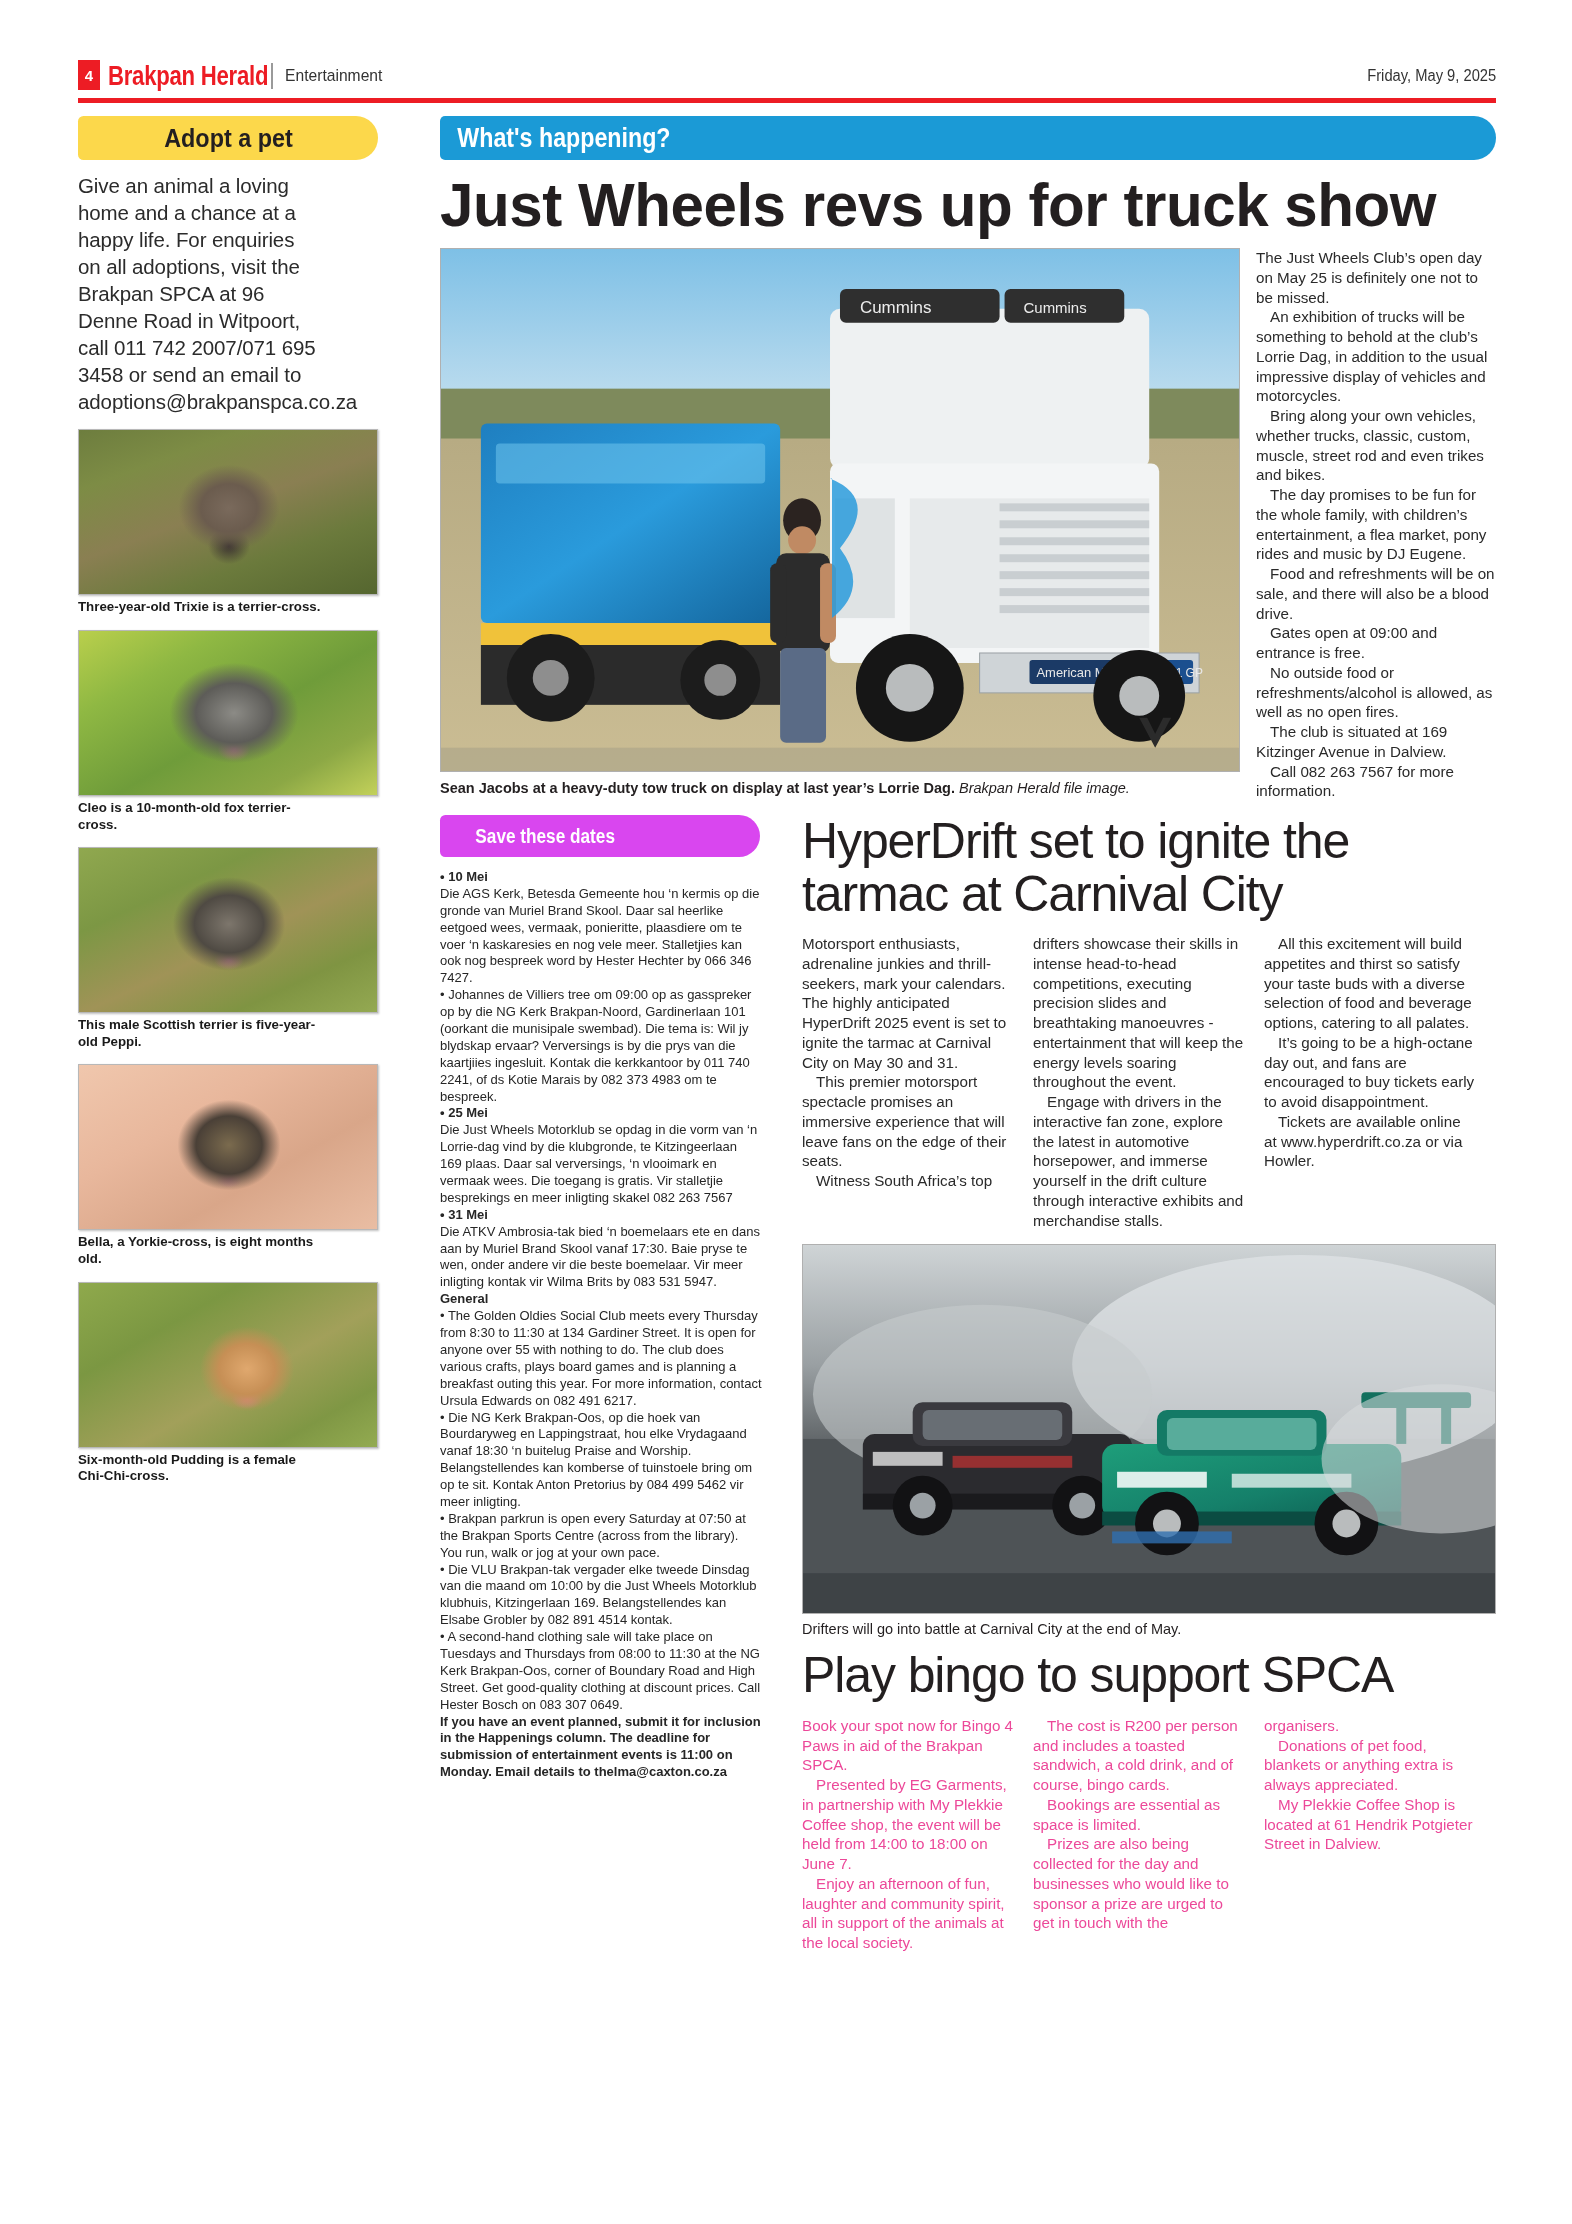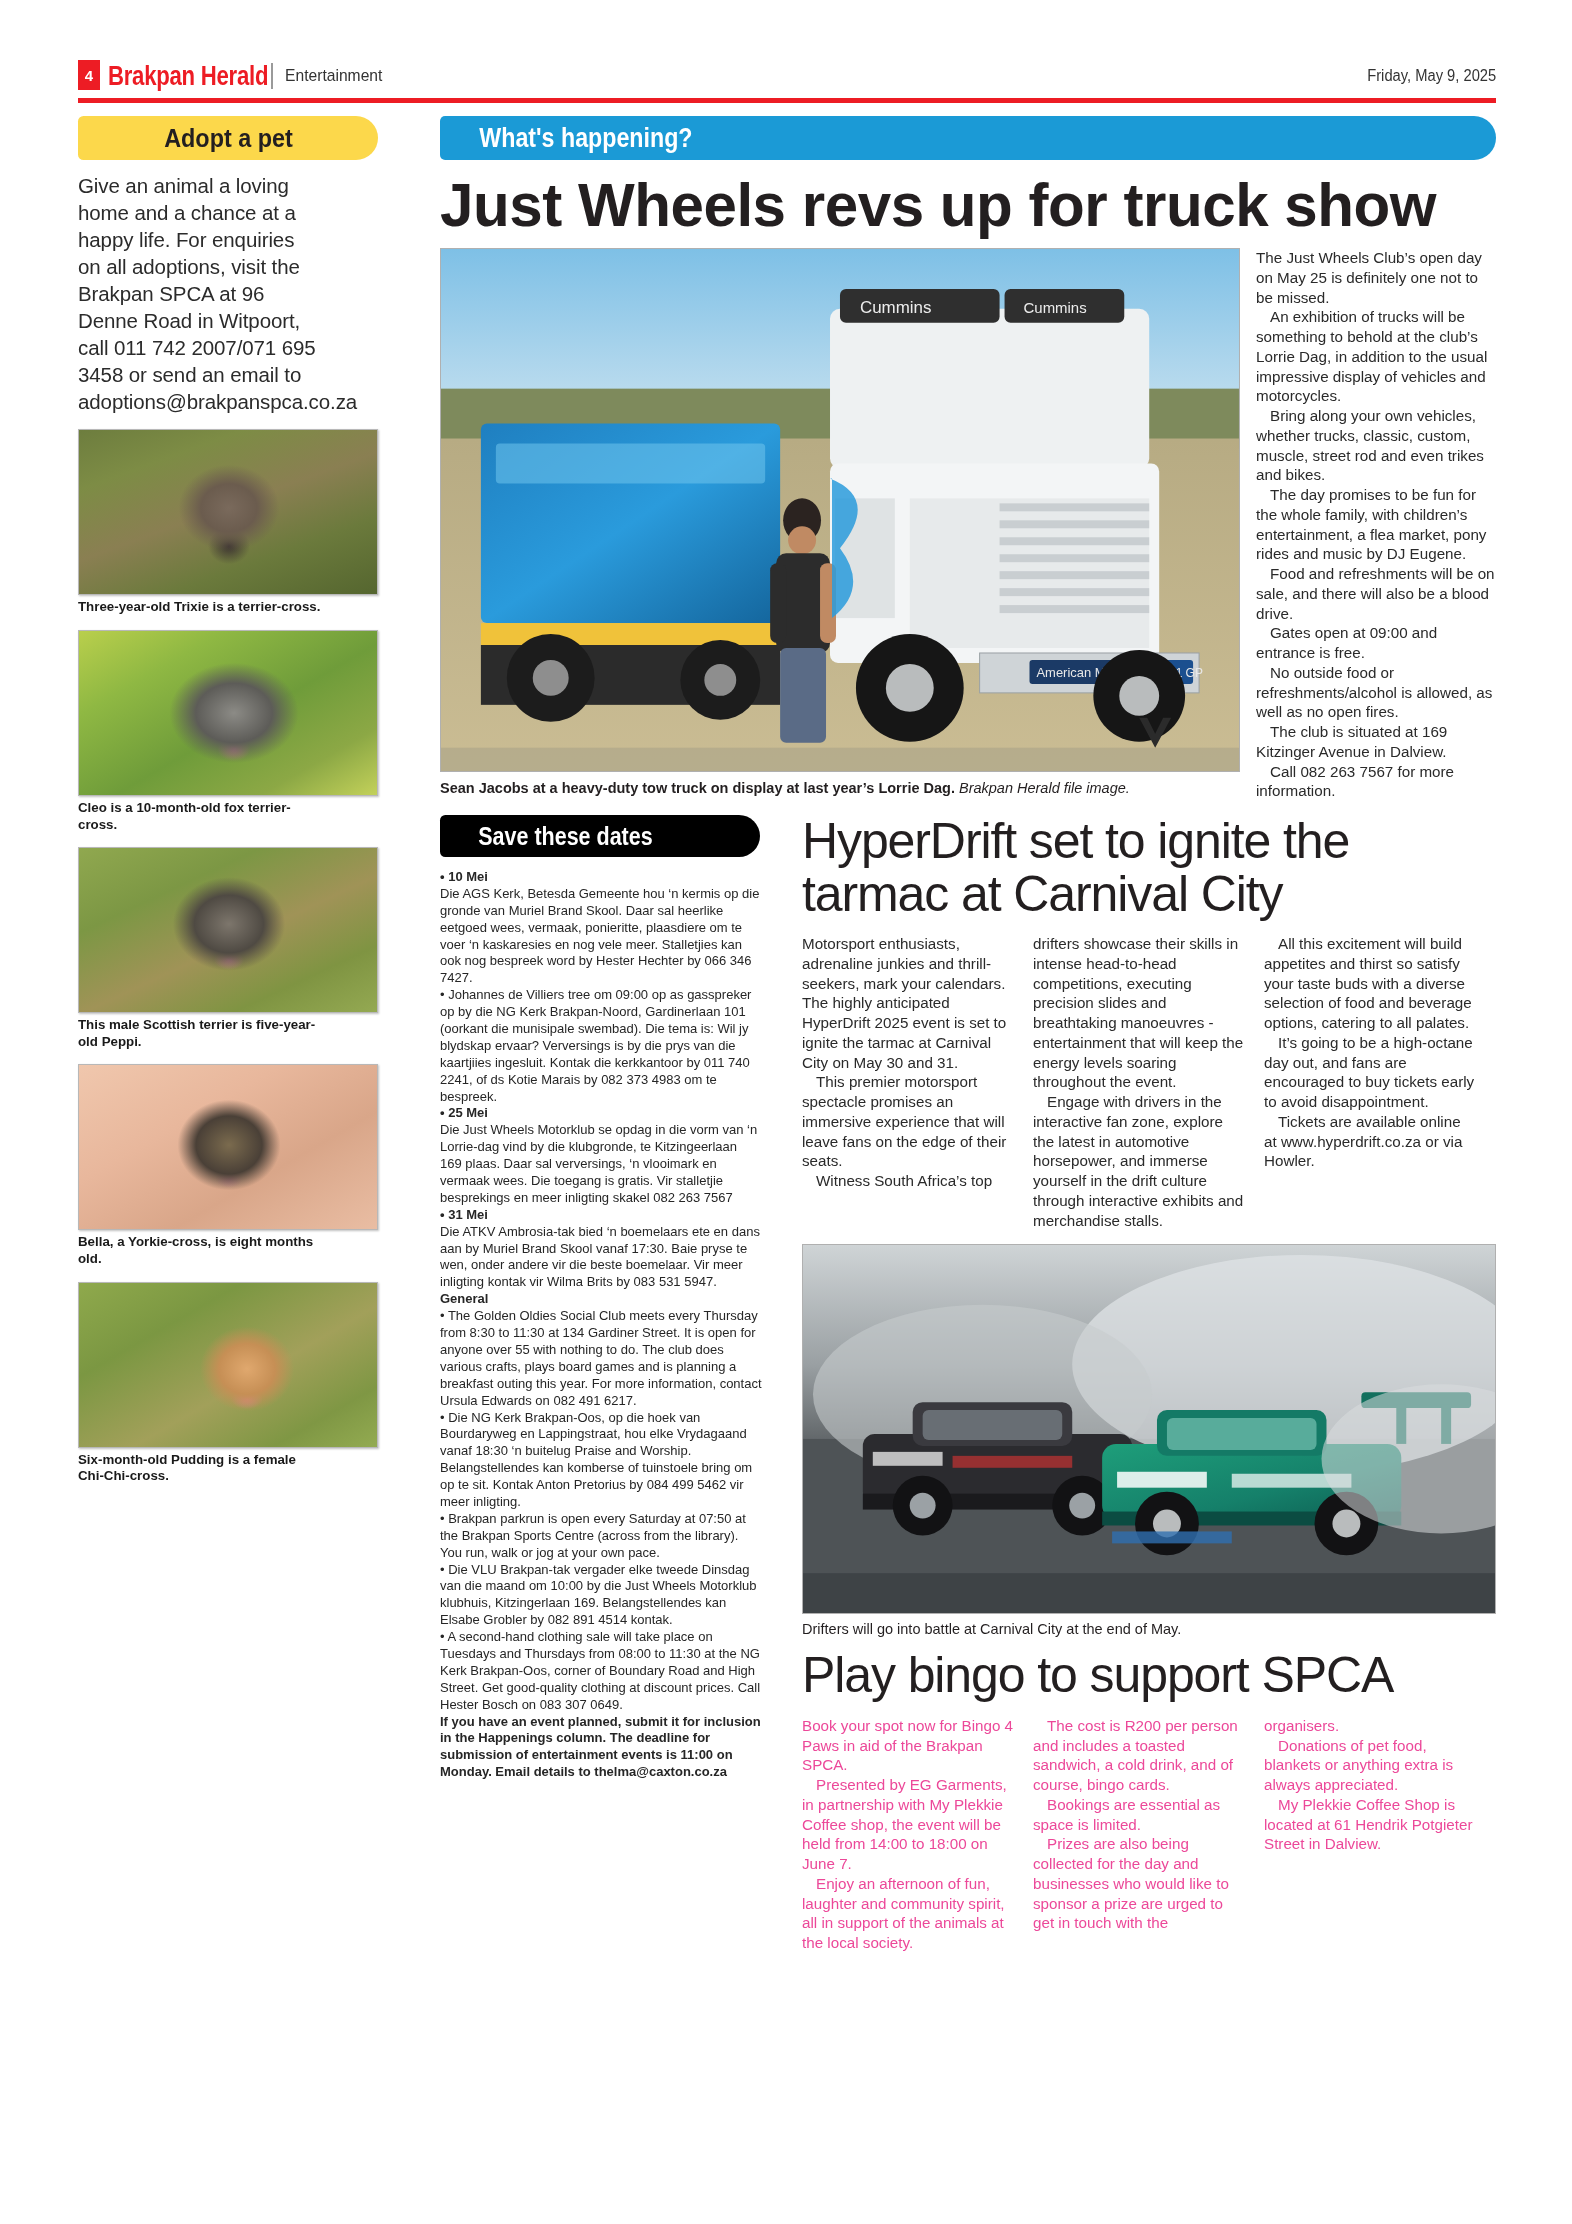--- a/index.html
+++ b/index.html
@@ -80,21 +80,21 @@
     font-size:13.3px; font-weight:bold; line-height:1.25;
     margin-top:4px; color:#1a1a1a;
   }
 
   
   .col-main { position:absolute; left:440px; top:116px; width:1056px; }
 
   .wh-banner {
     background:#1b9ad6; width:1056px; height:44px;
     border-radius:6px 26px 26px 6px;
-    display:flex; align-items:center; padding-left:22px;
+    display:flex; align-items:center; 
     font-size:27px;
   }
   .headline-1 {
     font-family:"Liberation Sans Narrow","Liberation Sans",sans-serif;
     font-weight:bold; font-size:62px; line-height:1.0;
     margin-top:14px; color:#231f20; letter-spacing:-0.5px;
     transform: scaleX(0.97); transform-origin:left center;
   }
 
   .truck-row { display:flex; margin-top:12px; }
@@ -116,24 +116,24 @@
     line-height:1.30; color:#2a2a2a;
   }
   .side-col p { margin:0; text-indent:14px; }
   .side-col p.first { text-indent:0; }
 
   
   .lower { display:flex; margin-top:14px; }
 
   .dates-col { width:346px; }
   .dates-banner {
-    background:#000000; width:320px; height:42px;
+    background:#d946ef; width:320px; height:42px;
     border-radius:6px 24px 24px 6px;
     display:flex; align-items:center; padding-left:24px;
-    font-size:25px;
+    font-size:20px;
   }
   .dates-body {
     margin-top:12px; font-size:13px; line-height:1.30; color:#262626;
     width:322px;
   }
   .dates-body p { margin:0; }
   .dates-body b { font-weight:bold; }
   .dates-body .bold-block { font-weight:bold; }
 
   .hyper-col { width:694px; margin-left:16px; }

